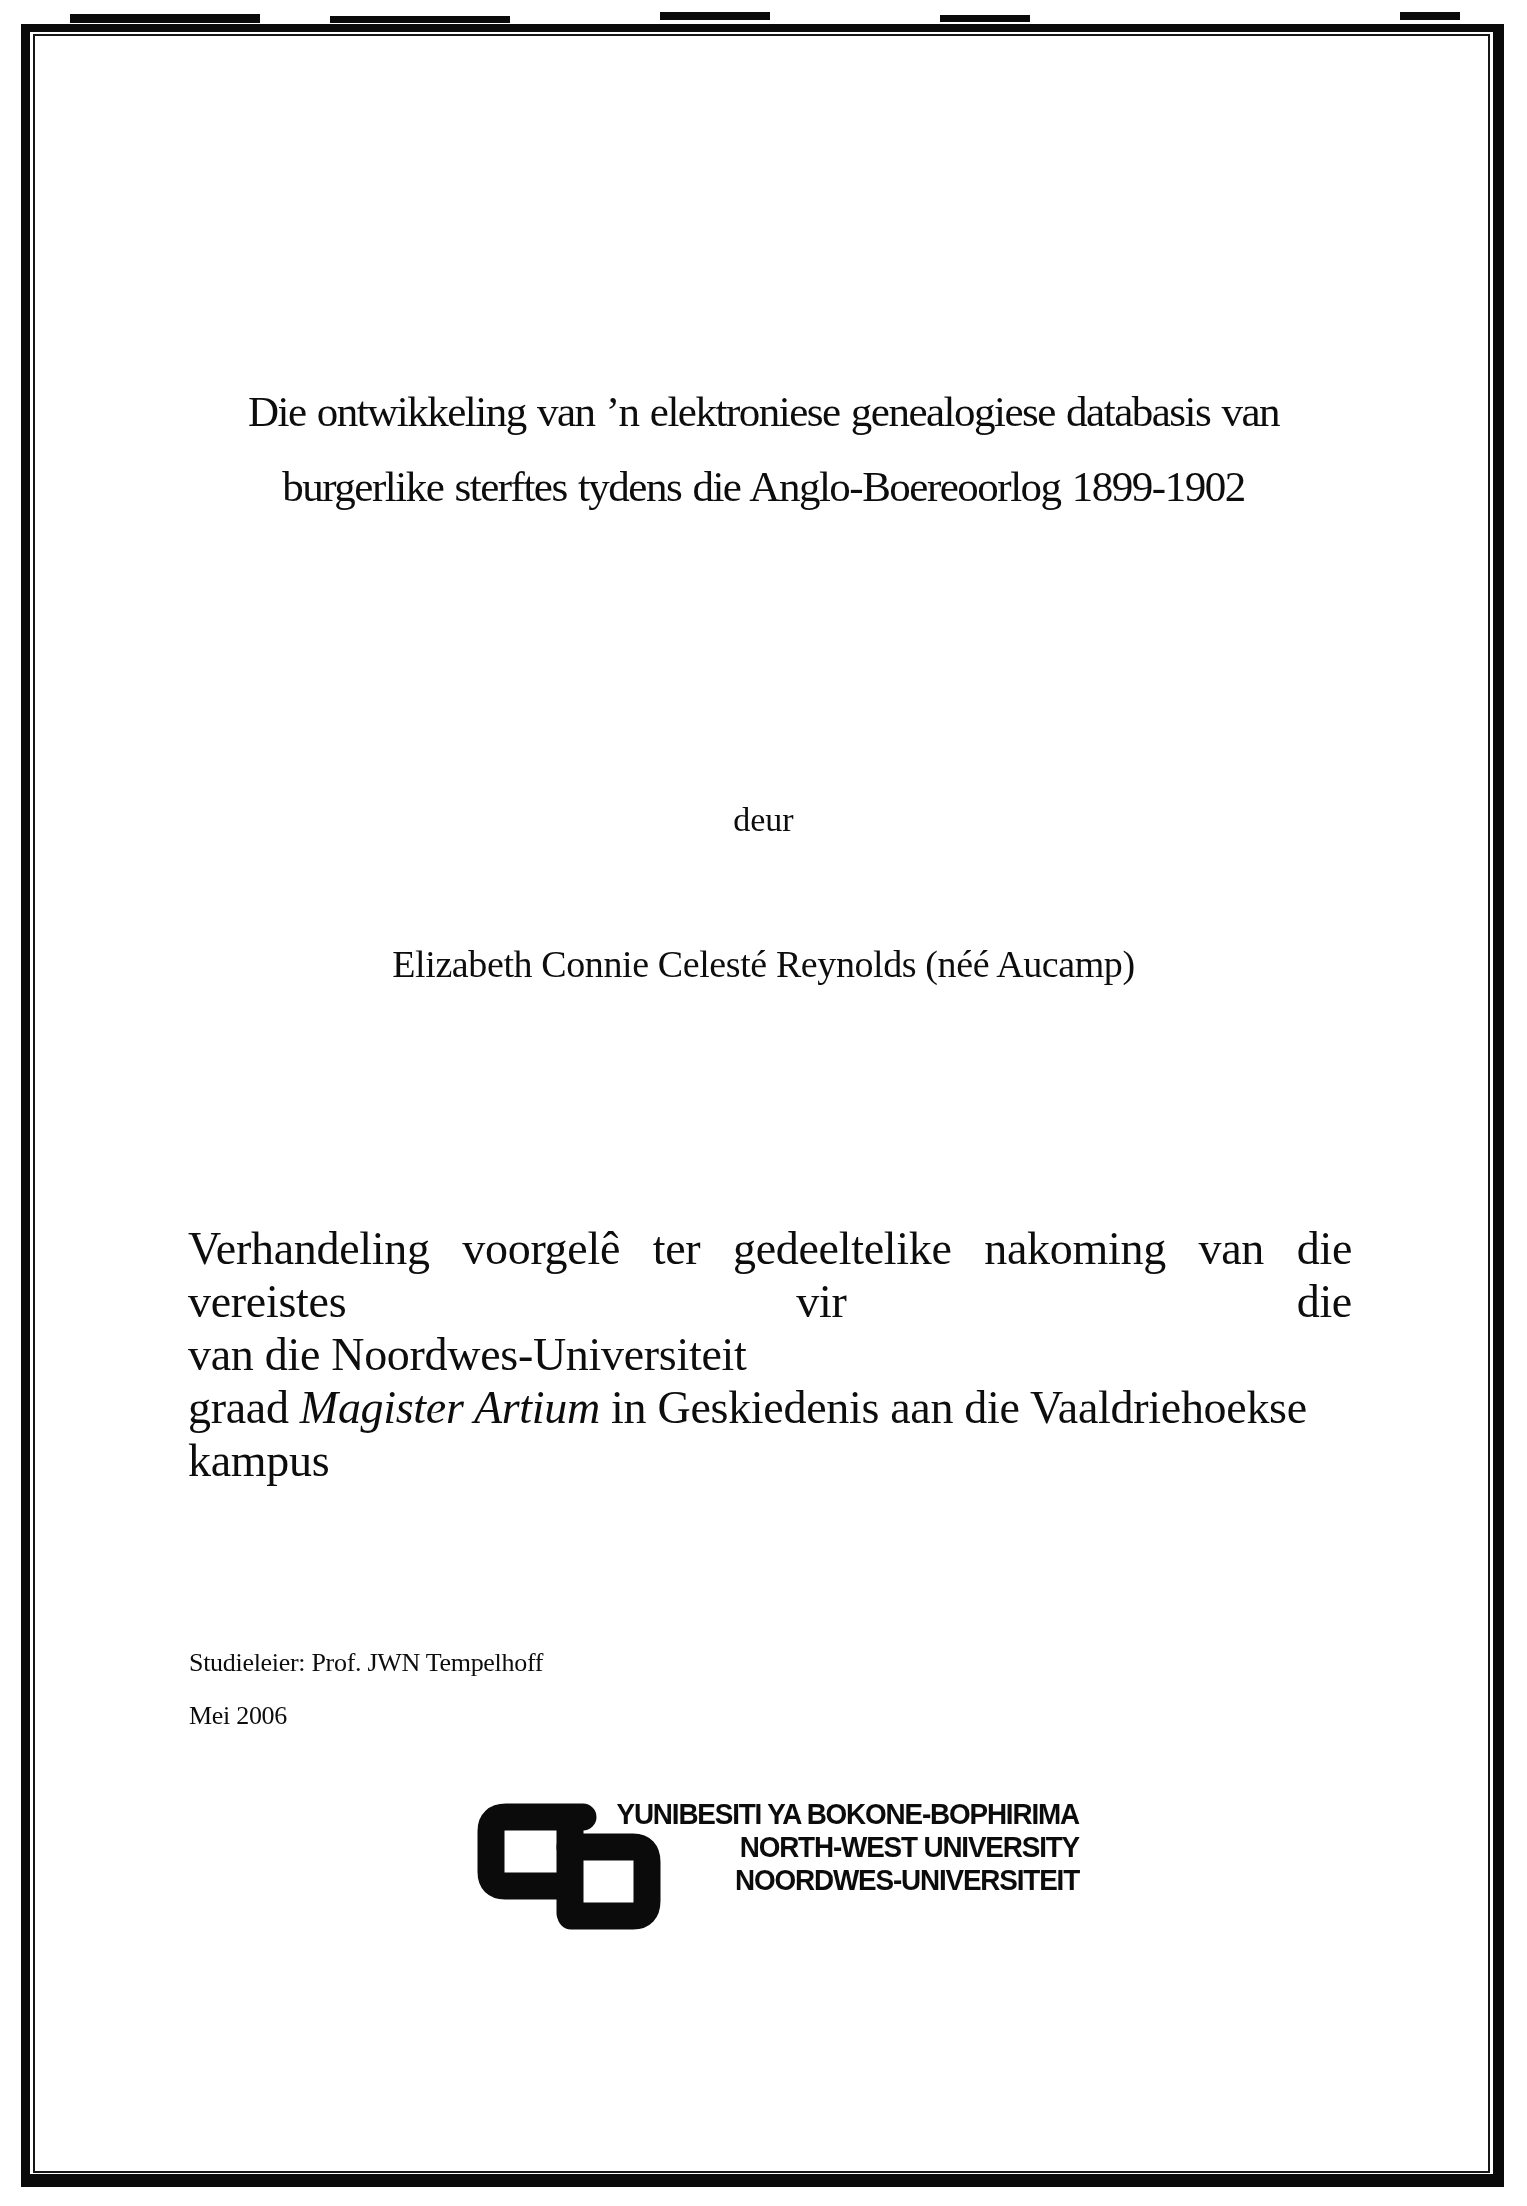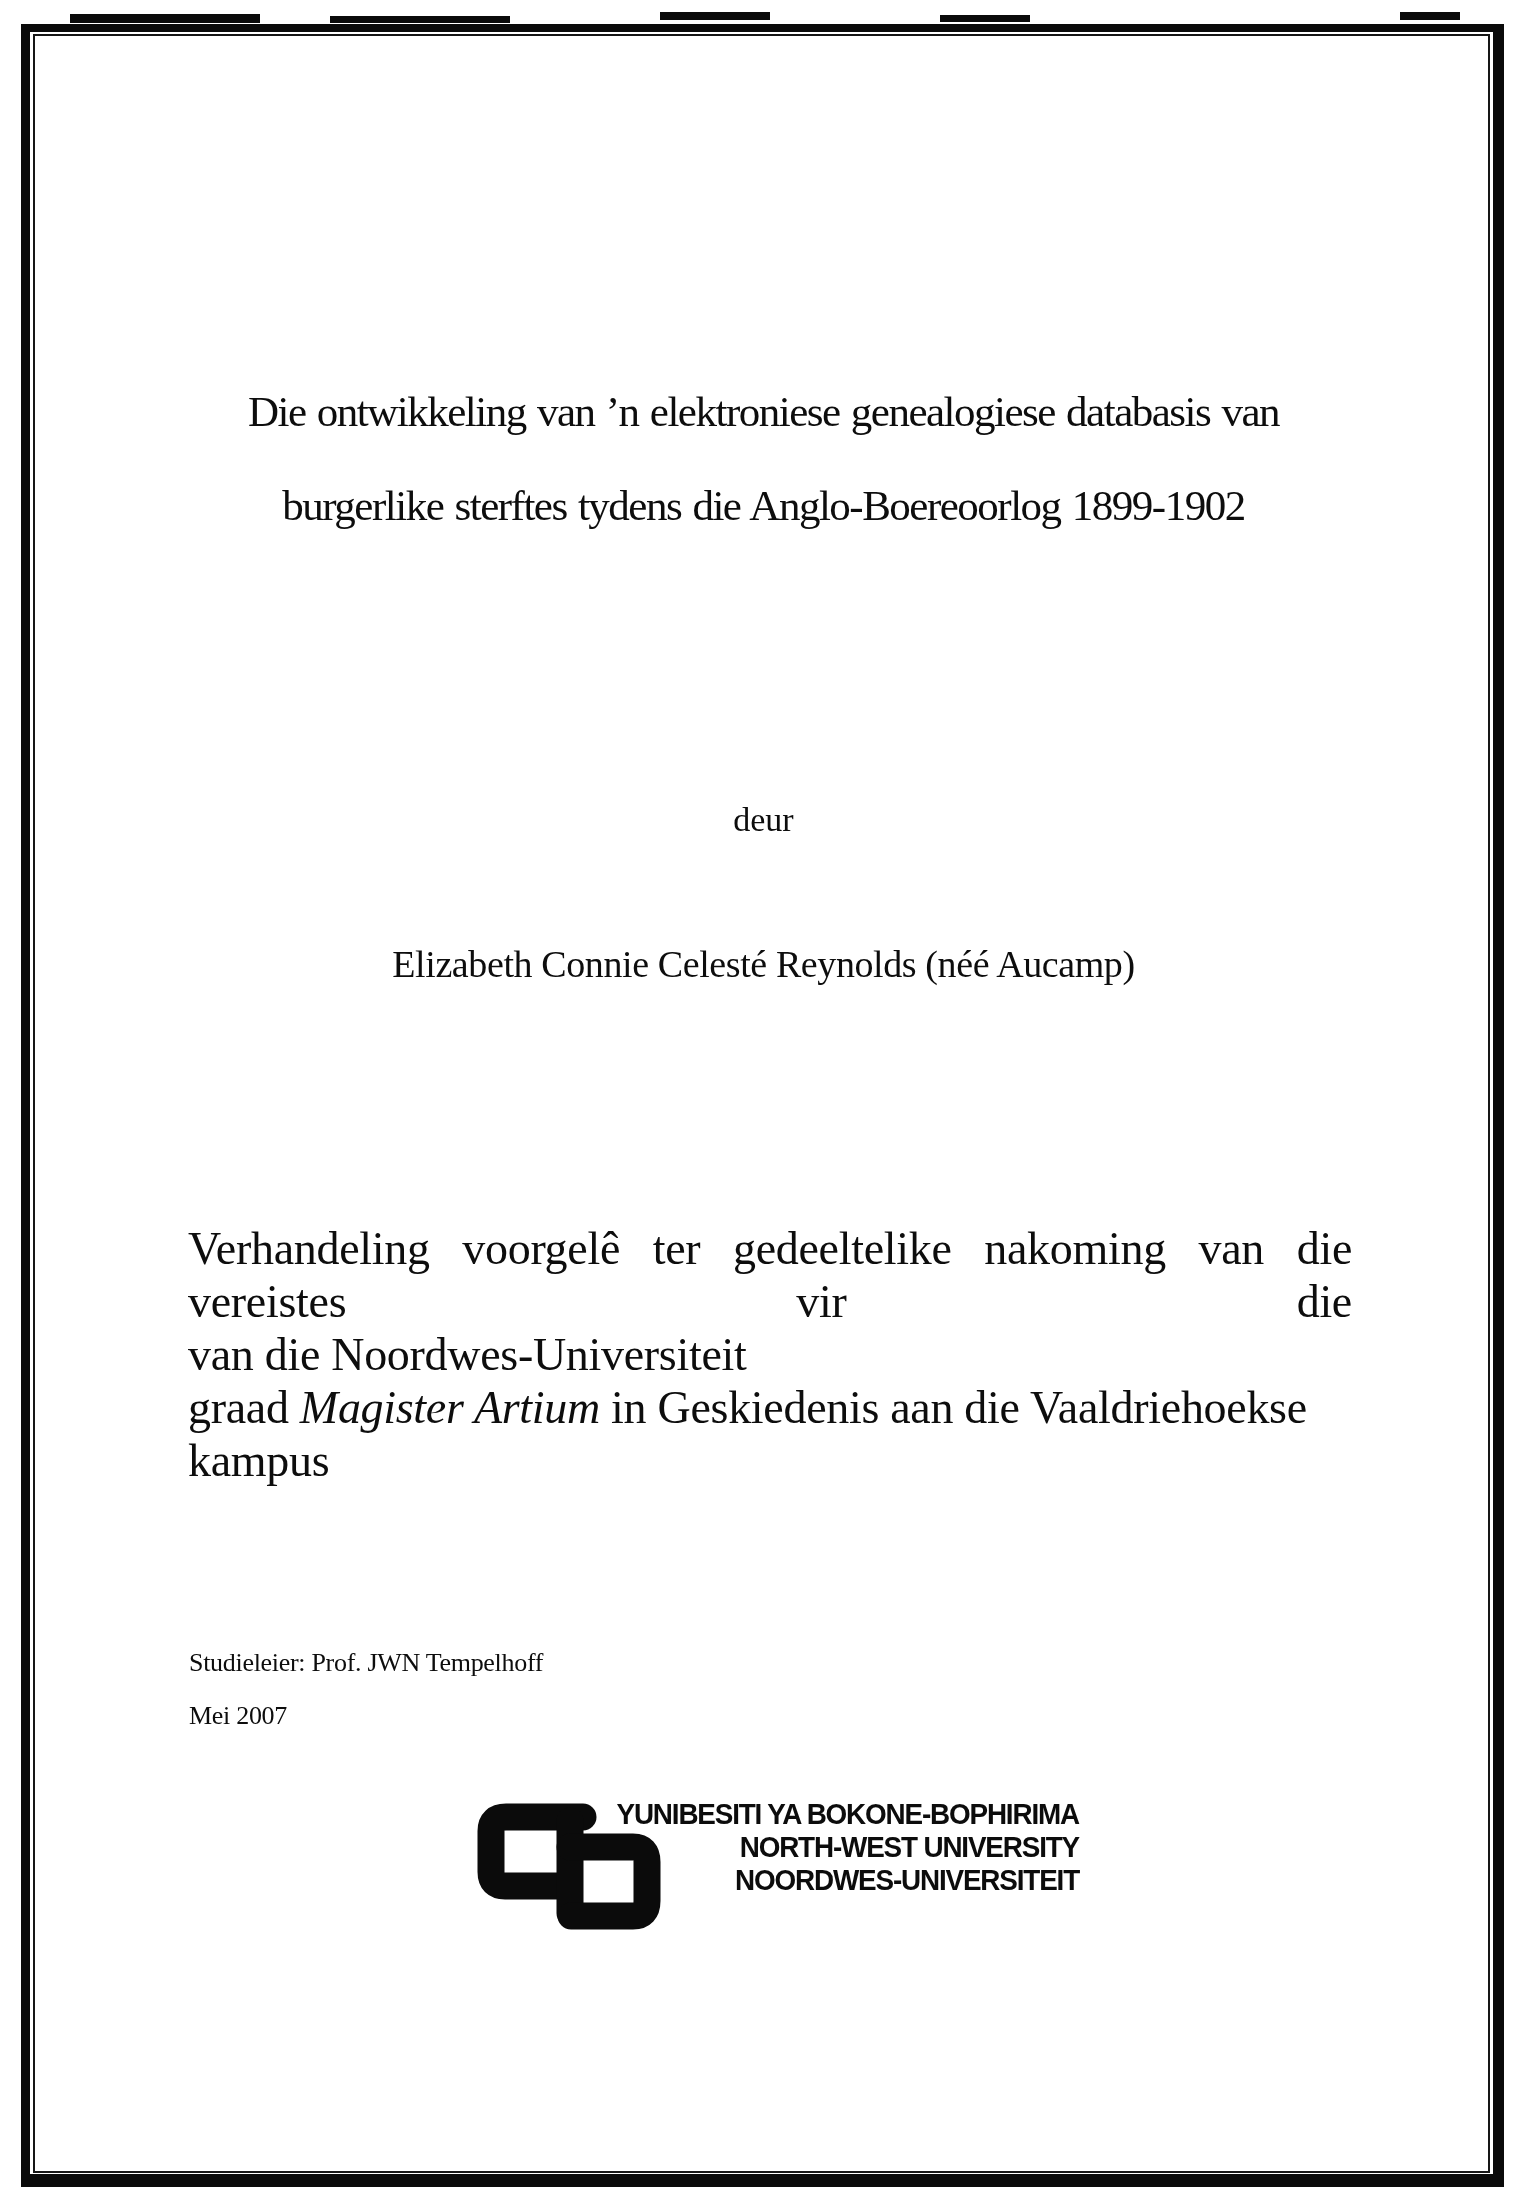--- a/index.html
+++ b/index.html
@@ -32,21 +32,21 @@
   .a4 { left: 940px;  top: 15px; width: 90px;  height: 7px; }
   .a5 { left: 1400px; top: 12px; width: 60px;  height: 8px; }
 
   .center-line { position: absolute; left: 70px; right: 70px; text-align: center; }
 
   .title-line {
     font-size: 43px; line-height: 60px;
     letter-spacing: -1.5px; word-spacing: 2px;
   }
   .title-l1 { top: 382px; }
-  .title-l2 { top: 476px; }
+  .title-l2 { top: 457px; }
 
   .byline { top: 795px; font-size: 34px; line-height: 50px; }
   .author { top: 936px; font-size: 38px; line-height: 56px; letter-spacing: -0.4px; }
 
   .statement {
     position: absolute; left: 188px; top: 1222px; width: 1164px;
     font-size: 46px; line-height: 53px; letter-spacing: -0.3px;
   }
   .statement .just { text-align: justify; text-align-last: justify; }
 
@@ -91,21 +91,21 @@
   <div class="center-line byline">deur</div>
 
   <div class="statement">
     <div class="just">Verhandeling voorgelê ter gedeeltelike nakoming van die vereistes vir die</div>
     <div>van die Noordwes-Universiteit</div>
     <div><span>graad </span><i>Magister Artium</i><span> in Geskiedenis aan die Vaaldriehoekse kampus</span></div>
   </div>
 
   <div class="supervisor-block">
     <div>Studieleier: Prof. JWN Tempelhoff</div>
-    <div>Mei 2007</div>
+    <div>Mei 2006</div>
   </div>
 
   <div class="logo">
     <svg class="logo-mark" viewBox="0 0 184 132" aria-hidden="true">
 
       <path d="M106,17 H29 Q14,17 14,31 V72 Q14,86 28,86 H80" fill="none" stroke="#0b0b0b" stroke-width="27" stroke-linecap="round" stroke-linejoin="round"></path>
 
       <path d="M93,21 V113" fill="none" stroke="#0b0b0b" stroke-width="27" stroke-linecap="round"></path>
 
       <path d="M93,47 H156 Q170,47 170,62 V101 Q170,116 156,116 H94" fill="none" stroke="#0b0b0b" stroke-width="27" stroke-linecap="round" stroke-linejoin="round"></path>

